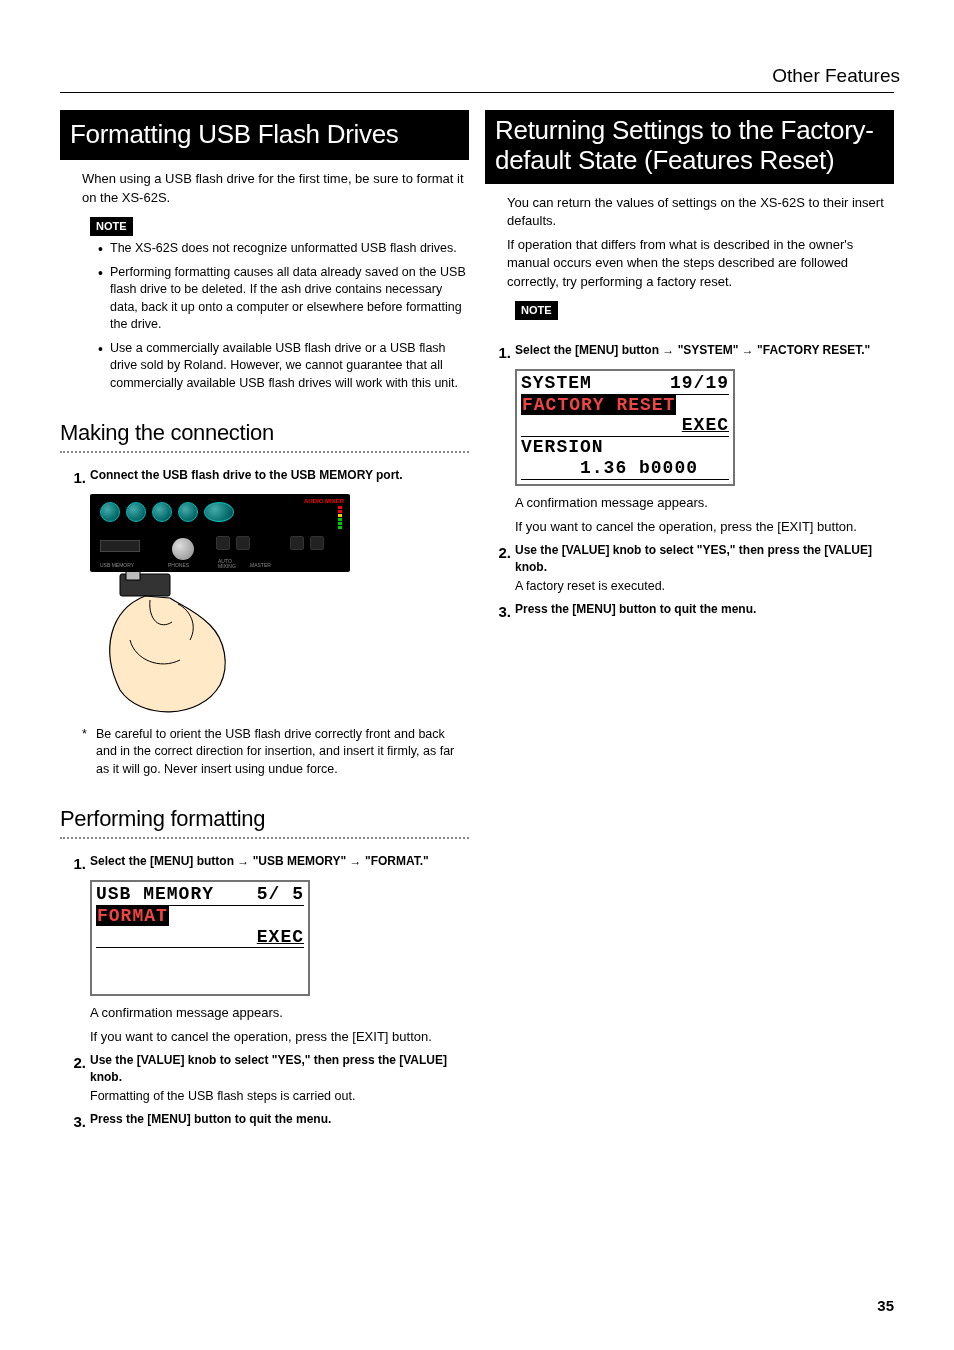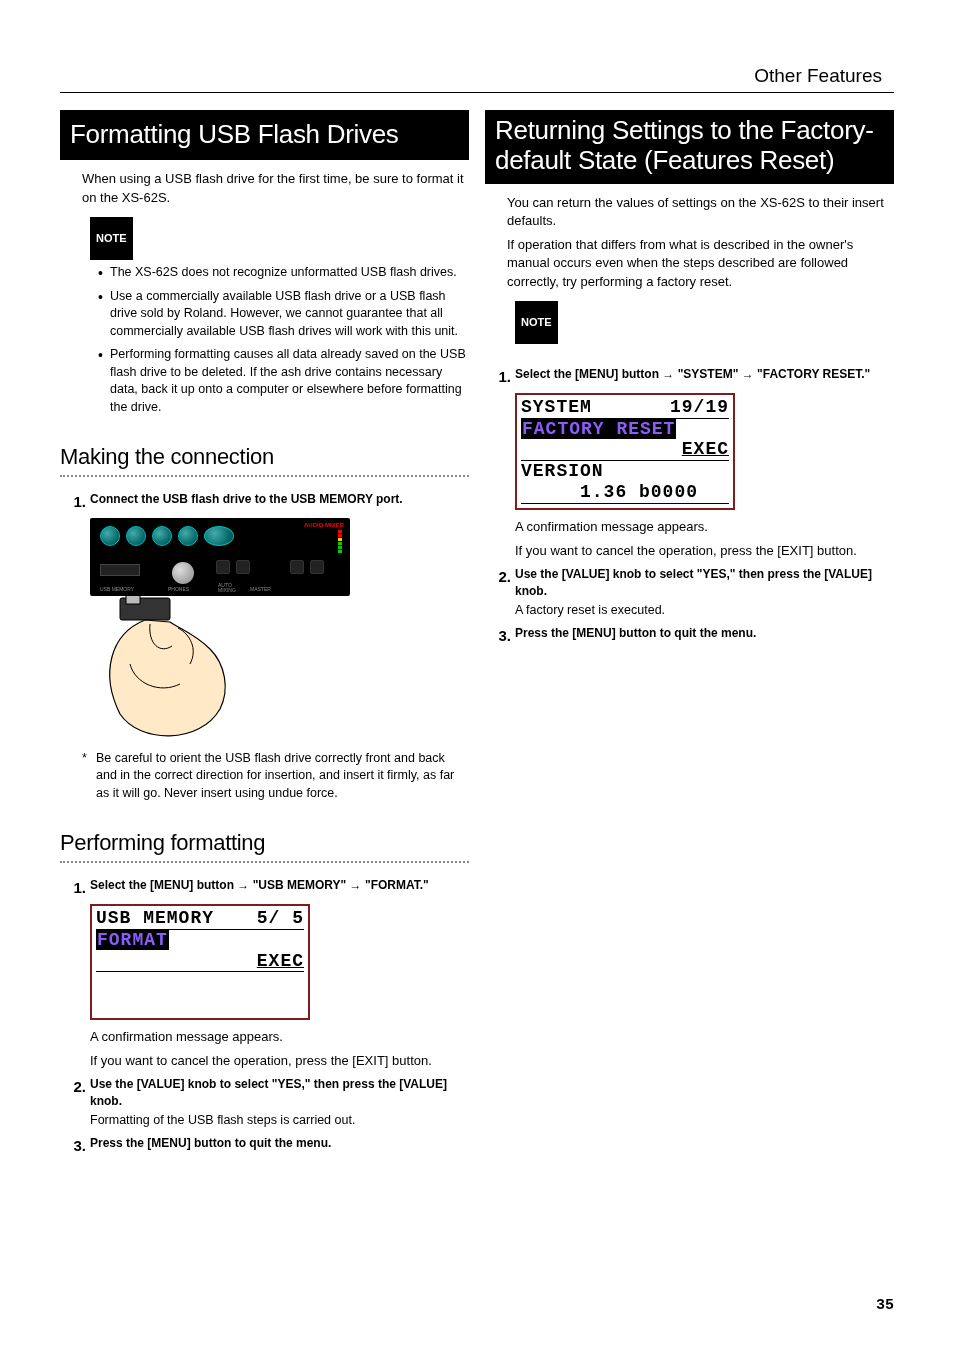--- a/index.html
+++ b/index.html
@@ -8,21 +8,21 @@
     width: 954px;
     height: 1350px;
     background: #fff;
     color: #000;
     position: relative;
     padding: 60px 60px 40px 60px;
   }
   .header-label {
     position: absolute;
     top: 65px;
-    right: 72px;
+    right: 54px;
     font-size: 19px;
     font-weight: 300;
   }
   .header-rule {
     position: absolute;
     top: 92px;
     left: 60px;
     right: 60px;
     border-top: 1px solid #000;
   }
@@ -41,21 +41,21 @@
     margin-bottom: 10px;
     letter-spacing: -0.3px;
   }
   .intro-text, .body-text { margin-left: 22px; margin-bottom: 6px; }
   .note-tag {
     display: inline-block;
     background: #000;
     color: #fff;
     font-size: 11px;
     font-weight: bold;
-    padding: 14px 6px;
+    padding: 2px 6px;
     margin-left: 30px;
     margin-top: 4px;
     margin-bottom: 4px;
   }
   .bullet-list { list-style: none; margin-left: 38px; }
   .bullet-list li { position: relative; padding-left: 12px; margin-bottom: 6px; font-size: 12.5px; }
   .bullet-list li::before { content: "•"; position: absolute; left: 0; top: 0; font-size: 14px; }
   .note-list { margin-left: 46px; font-size: 12.5px; }
   .sub-heading {
     font-size: 22px;
@@ -66,21 +66,21 @@
   }
   .dotted { border: none; border-top: 2px dotted #888; margin-bottom: 14px; }
   .step { display: flex; margin-bottom: 6px; margin-left: 4px; }
   .step-num { font-weight: bold; font-size: 15px; min-width: 22px; text-align: right; margin-right: 4px; }
   .step-body { flex: 1; }
   .step-main { font-weight: bold; font-size: 12px; }
   .step-sub { font-size: 12.5px; margin-top: 2px; }
   .arrow { font-family: sans-serif; }
   .footnote { display: flex; margin-left: 22px; font-size: 12.5px; margin-top: 6px; }
   .footnote .ast { min-width: 14px; }
-  .page-num { position: absolute; bottom: 36px; right: 60px; font-weight: bold; font-size: 15px; font-family: Liberation Mono, monospace; }
+  .page-num { position: absolute; bottom: 36px; right: 60px; font-weight: bold; font-size: 15px; }
 
   
   .device-wrap { margin-left: 30px; margin-top: 6px; margin-bottom: 6px; }
   .device-panel {
     width: 260px; height: 78px; background: #000; border-radius: 2px; position: relative;
   }
   .knob-row { position: absolute; top: 8px; left: 10px; display: flex; gap: 6px; }
   .knob { width: 20px; height: 20px; border-radius: 50%; background: radial-gradient(circle at 35% 35%, #4aa 0%, #066 70%, #033 100%); border: 1px solid #0bb; }
   .big-knob { position: absolute; top: 44px; left: 82px; width: 22px; height: 22px; border-radius: 50%; background: radial-gradient(circle at 35% 35%, #ddd, #888); }
   .mixer-label { position:absolute; top:3px; right:6px; color:#f00; font-size:6px; font-weight:bold; }
@@ -93,54 +93,54 @@
   .phones-label{position:absolute; bottom:3px; left:78px; color:#888; font-size:5px;}
   .auto-label{position:absolute; bottom:3px; left:128px; color:#888; font-size:5px;}
   .master-label{position:absolute; bottom:3px; left:160px; color:#888; font-size:5px;}
   .btn-group{position:absolute; top:42px; left:126px; display:flex; gap:6px;}
   .btn-group2{position:absolute; top:42px; left:200px; display:flex; gap:6px;}
   .hand-usb { margin-top: -2px; }
   .hand-usb svg { display:block; }
 
   
   .lcd {
-    border: 2px solid #7f1d1d;
+    border: 2px solid #737373;
     width: 220px;
     margin-left: 30px;
     padding: 2px 4px 4px 4px;
     font-family: "Courier New", monospace;
     font-weight: bold;
     font-size: 18px;
     letter-spacing: 1px;
     line-height: 1.15;
     margin-top: 4px;
     margin-bottom: 8px;
     background: #fff;
   }
   .lcd .line { white-space: pre; border-bottom: 1.5px solid #000; }
   .lcd .line.noline { border-bottom: none; }
-  .lcd .sel { background: #000; color: #8b5cf6; padding: 0 1px; }
+  .lcd .sel { background: #000; color: #ef4444; padding: 0 1px; }
   .lcd .right { float: right; }
 </style>
 </head>
 <body>
 
 <div class="header-label">Other Features</div>
 <div class="header-rule"></div>
 
 <div class="columns">
 
   <div class="col">
     <div class="black-heading">Formatting USB Flash Drives</div>
     <p class="intro-text">When using a USB flash drive for the first time, be sure to format it on the XS-62S.</p>
     <div class="note-tag">NOTE</div>
     <ul class="bullet-list">
       <li>The XS-62S does not recognize unformatted USB flash drives.</li>
+      <li>Performing formatting causes all data already saved on the USB flash drive to be deleted. If the ash drive contains necessary data, back it up onto a computer or elsewhere before formatting the drive.</li>
       <li>Use a commercially available USB flash drive or a USB flash drive sold by Roland. However, we cannot guarantee that all commercially available USB flash drives will work with this unit.</li>
-      <li>Performing formatting causes all data already saved on the USB flash drive to be deleted. If the ash drive contains necessary data, back it up onto a computer or elsewhere before formatting the drive.</li>
     </ul>
 
     <div class="sub-heading">Making the connection</div>
     <hr class="dotted">
 
     <div class="step">
       <div class="step-num">1.</div>
       <div class="step-body">
         <div class="step-main">Connect the USB flash drive to the USB MEMORY port.</div>
       </div>

